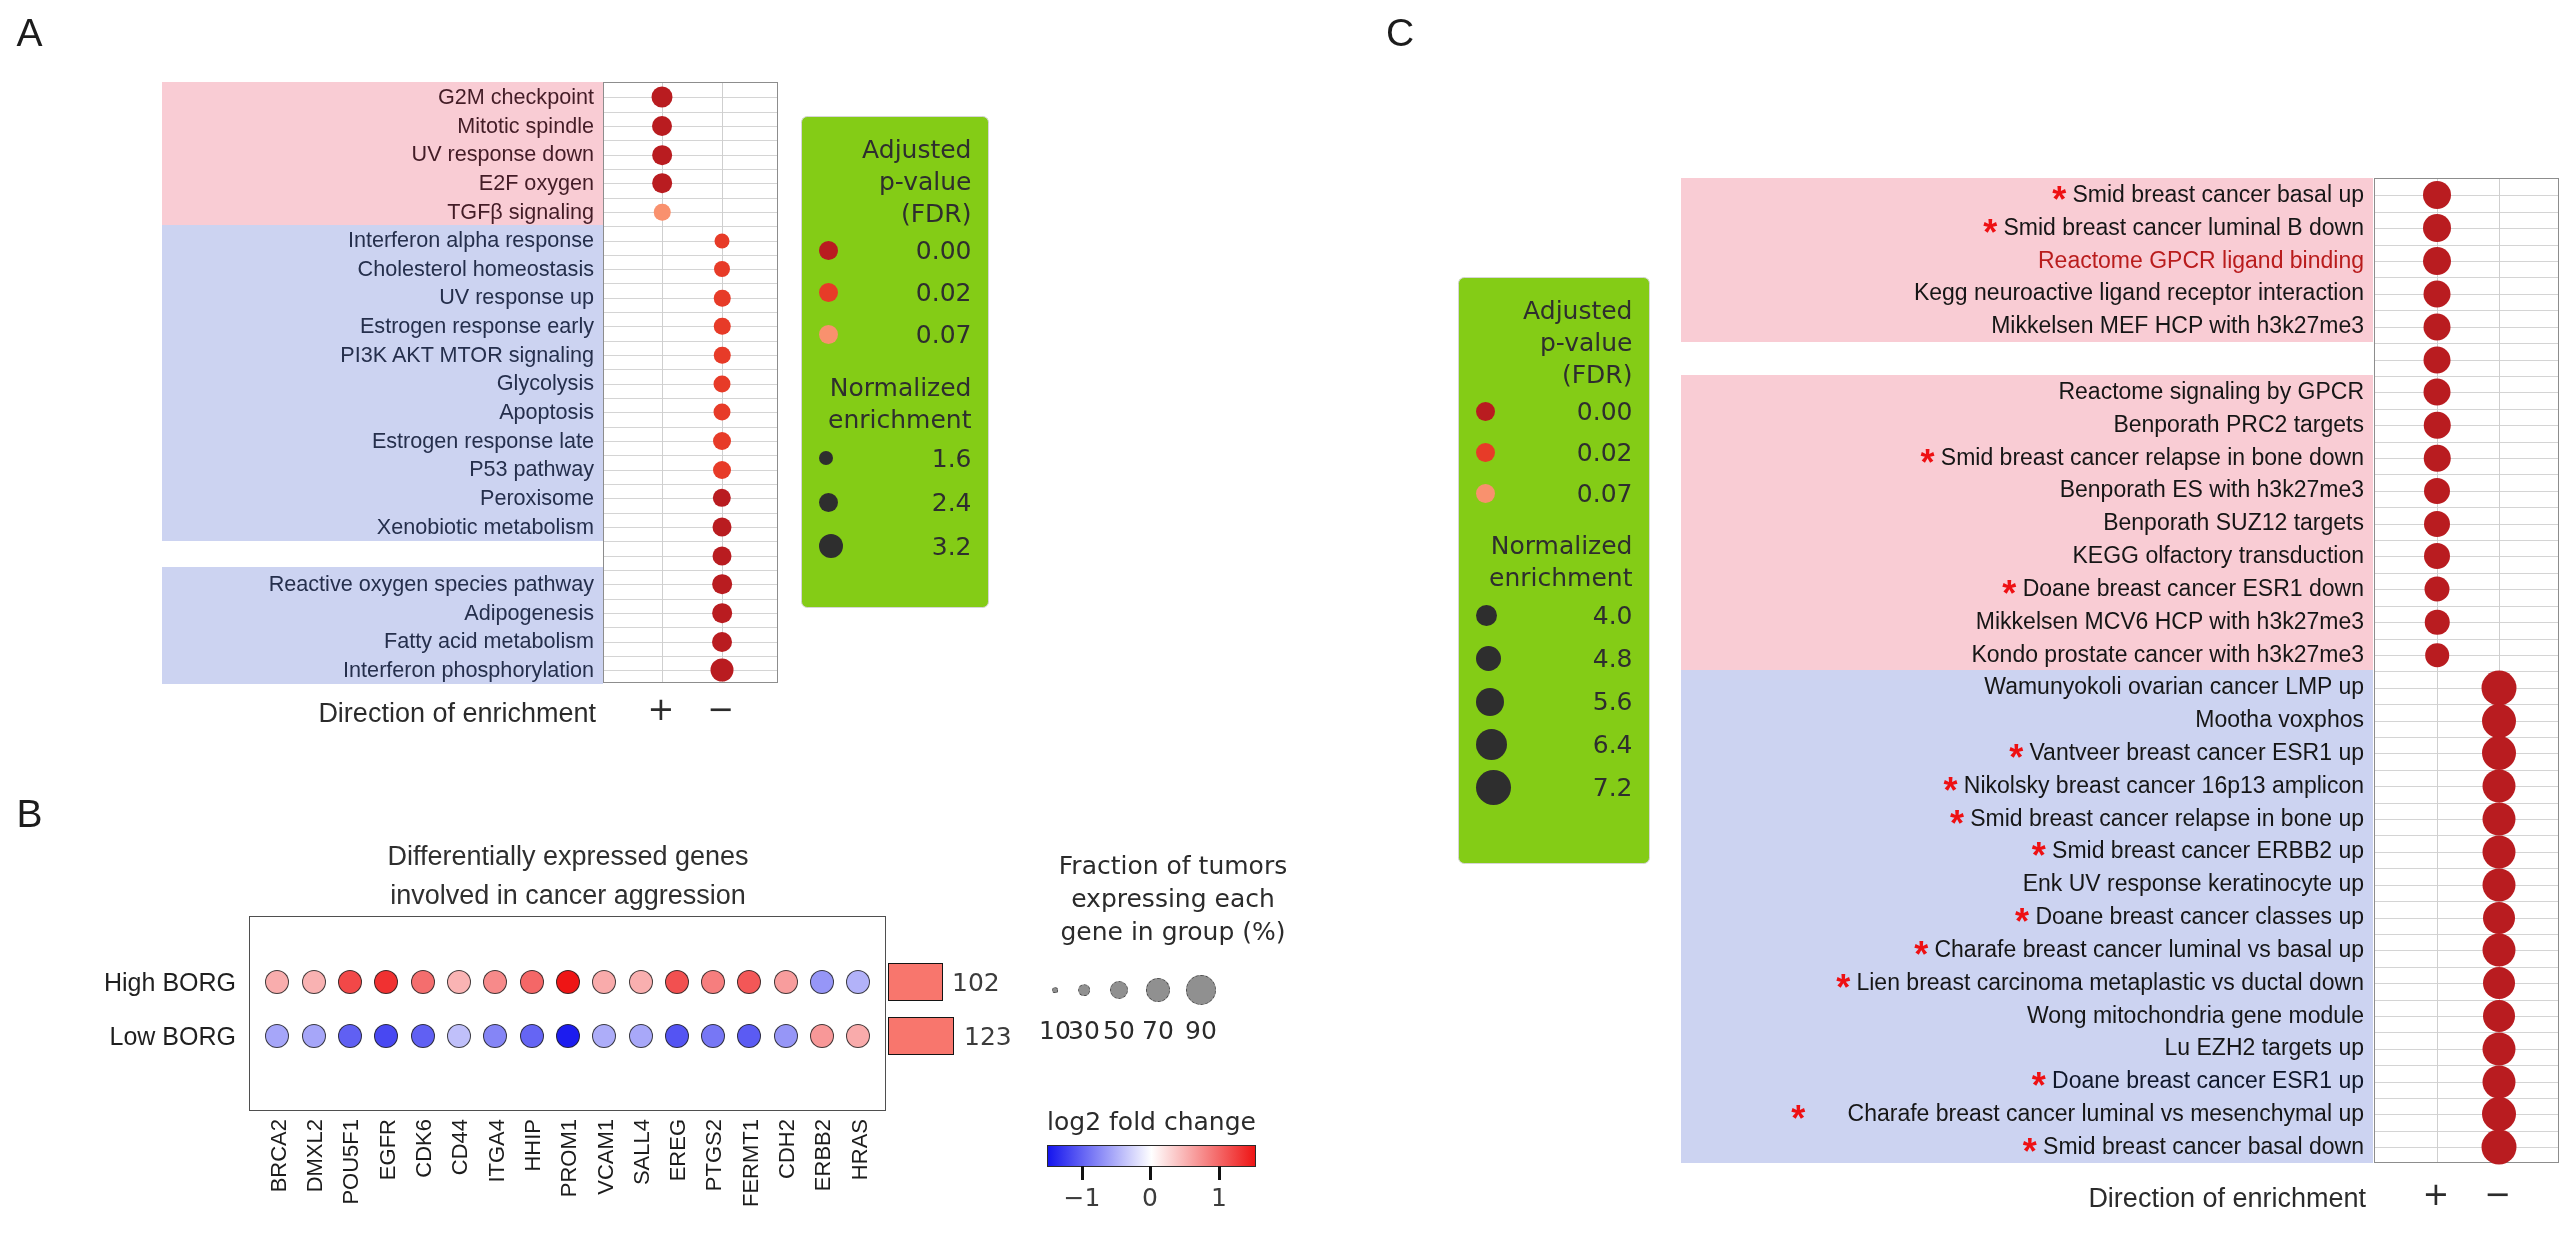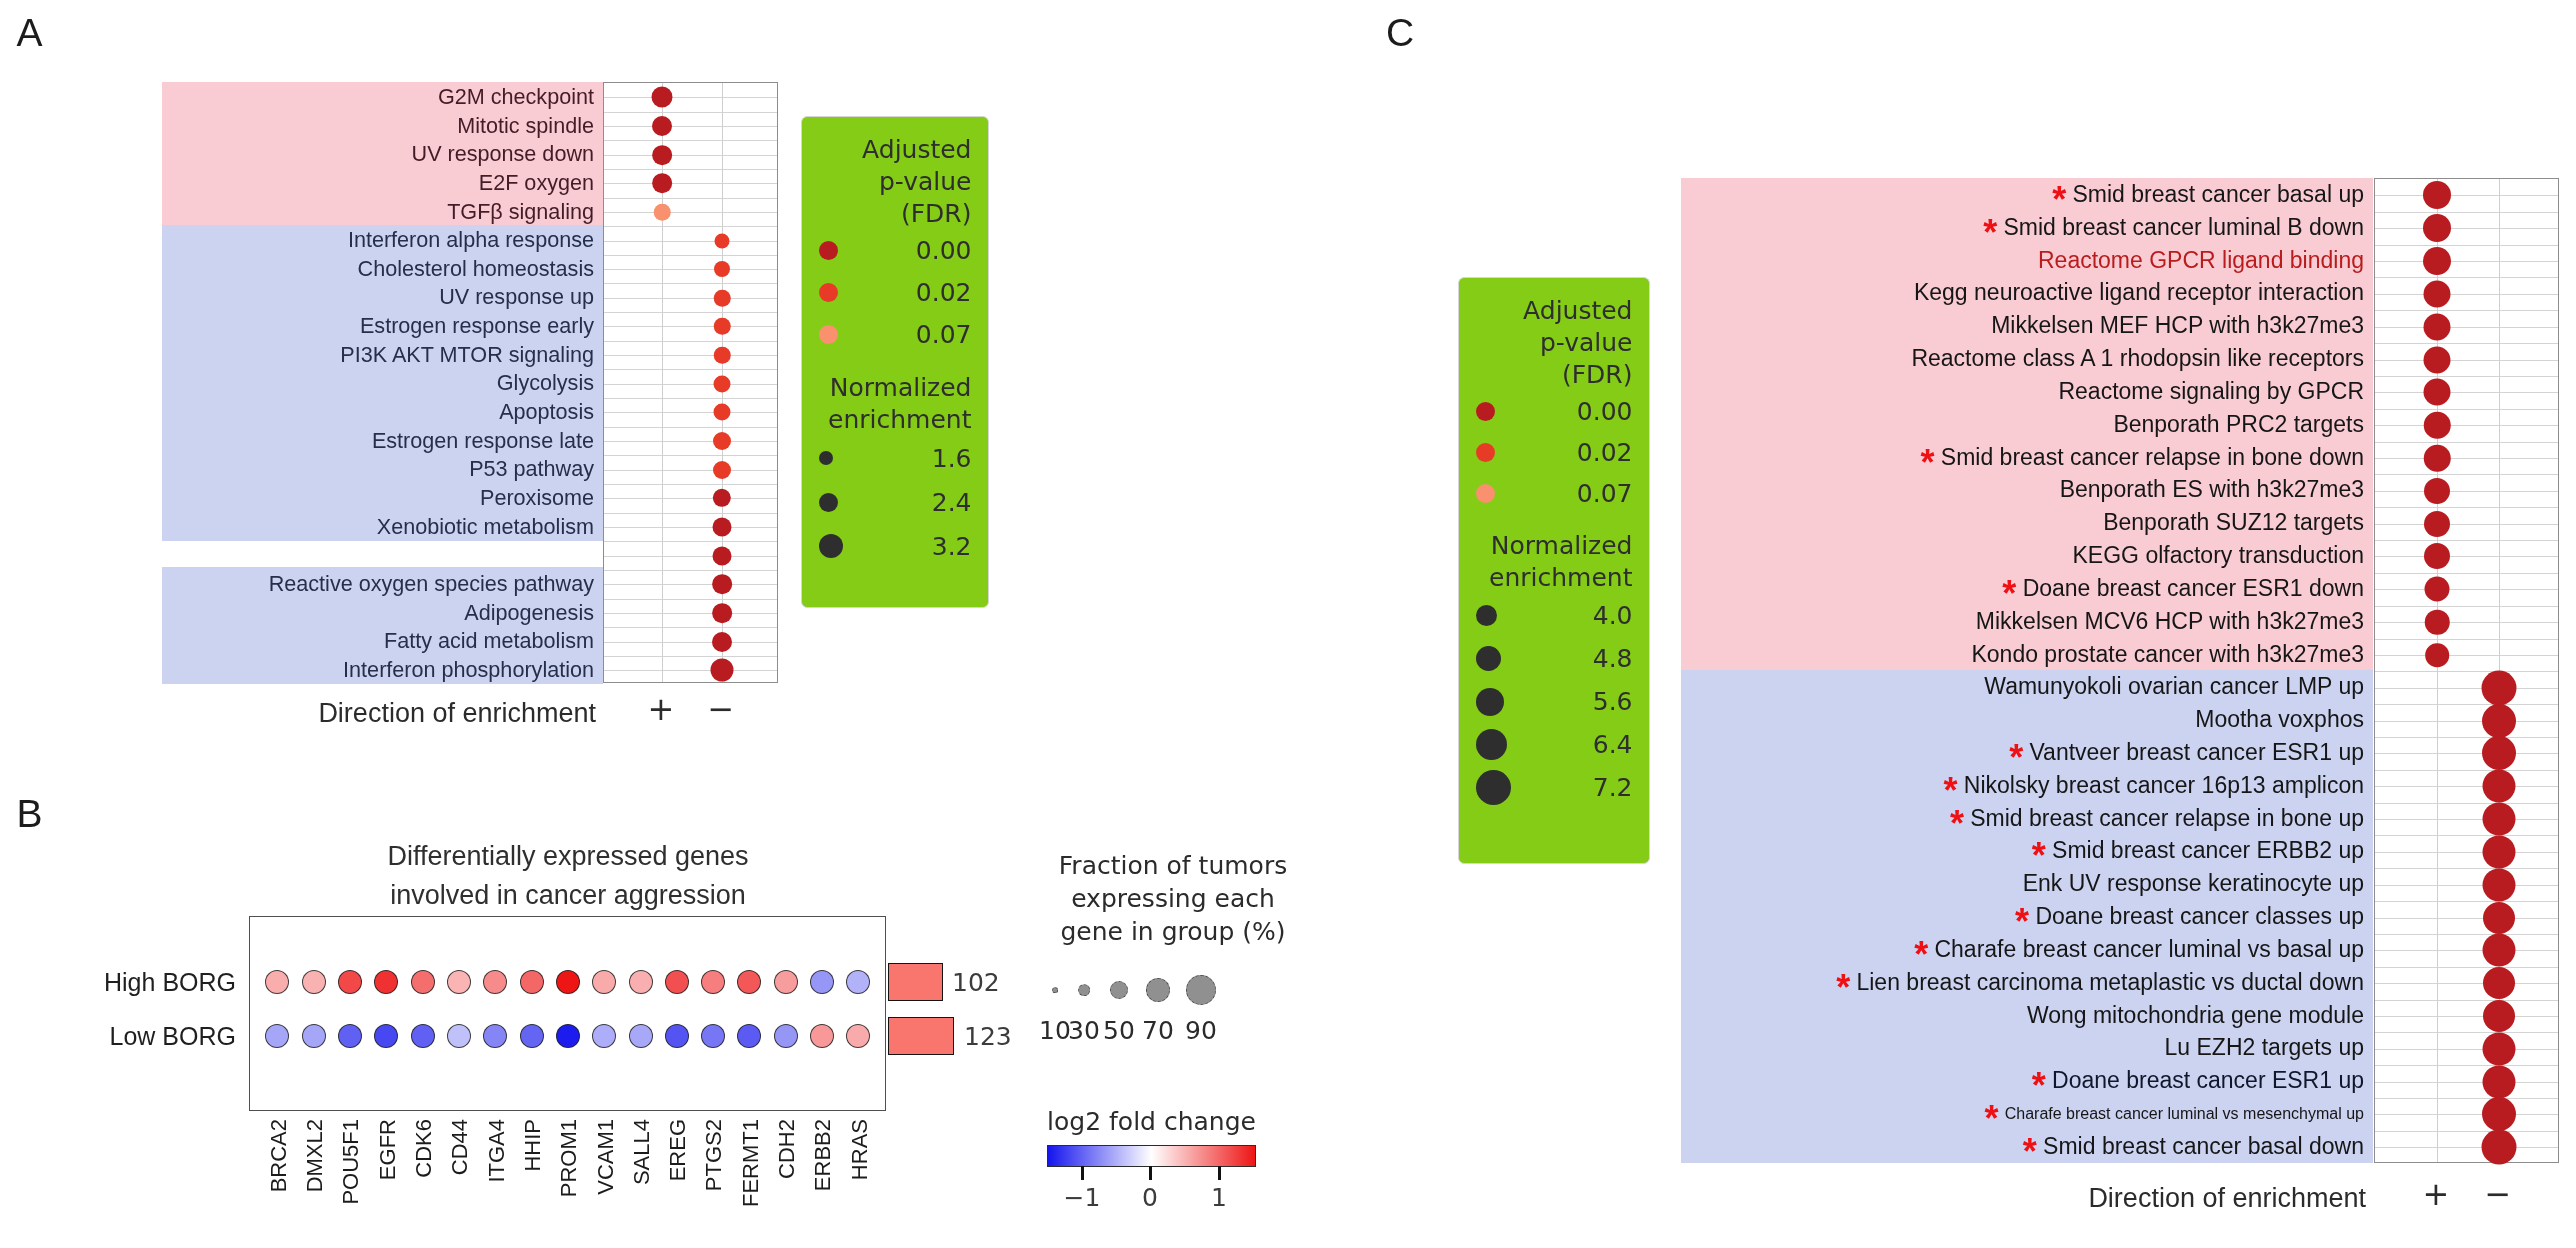--- a/index.html
+++ b/index.html
@@ -332,23 +332,20 @@
       </div>
       <div class="mrow" style="top: 66px; height: 33px; background: rgb(249, 204, 212);">
         <span class="rtext" style="font-size: 23px; color: #b91c1c;">Reactome GPCR ligand binding</span>
       </div>
       <div class="mrow" style="top: 98px; height: 33px; background: rgb(249, 204, 212);">
         <span class="rtext" style="font-size: 23px; color: rgb(22, 22, 22);">Kegg neuroactive ligand receptor interaction</span>
       </div>
       <div class="mrow" style="top: 131px; height: 33px; background: rgb(249, 204, 212);">
         <span class="rtext" style="font-size: 23px; color: rgb(22, 22, 22);">Mikkelsen MEF HCP with h3k27me3</span>
       </div>
-      <div class="mrow" style="top: 164px; height: 33px; background: rgb(249, 204, 212);">
-        <span class="rtext" style="font-size: 23px; color: rgb(22, 22, 22);">Reactome class A 1 rhodopsin like receptors</span>
-      </div>
       <div class="mrow" style="top: 197px; height: 33px; background: rgb(249, 204, 212);">
         <span class="rtext" style="font-size: 23px; color: rgb(22, 22, 22);">Reactome signaling by GPCR</span>
       </div>
       <div class="mrow" style="top: 230px; height: 33px; background: rgb(249, 204, 212);">
         <span class="rtext" style="font-size: 23px; color: rgb(22, 22, 22);">Benporath PRC2 targets</span>
       </div>
       <div class="mrow" style="top: 263px; height: 33px; background: rgb(249, 204, 212);">
         <span class="star" style="color: rgb(238, 16, 19); font-size: 36px;">*</span>
         <span class="rtext" style="font-size: 23px; color: rgb(22, 22, 22);">Smid breast cancer relapse in bone down</span>
       </div>
@@ -413,21 +410,21 @@
       </div>
       <div class="mrow" style="top: 853px; height: 33px; background: rgb(204, 211, 241);">
         <span class="rtext" style="font-size: 23px; color: rgb(22, 22, 22);">Lu EZH2 targets up</span>
       </div>
       <div class="mrow" style="top: 886px; height: 33px; background: rgb(204, 211, 241);">
         <span class="star" style="color: rgb(238, 16, 19); font-size: 36px;">*</span>
         <span class="rtext" style="font-size: 23px; color: #0f172a;">Doane breast cancer ESR1 up</span>
       </div>
       <div class="mrow" style="top: 919px; height: 33px; background: rgb(204, 211, 241);">
         <span class="star" style="color: rgb(238, 16, 19); font-size: 36px;">*</span>
-        <span class="rtext" style="font-size: 16px; color: rgb(22, 22, 22);">Charafe breast cancer luminal vs mesenchymal up</span>
+        <span class="rtext" style="font-size: 23px; color: rgb(22, 22, 22); margin-left: 36px;">Charafe breast cancer luminal vs mesenchymal up</span>
       </div>
       <div class="mrow" style="top: 952px; height: 33px; background: rgb(204, 211, 241);">
         <span class="star" style="color: rgb(238, 16, 19); font-size: 36px;">*</span>
         <span class="rtext" style="font-size: 23px; color: rgb(22, 22, 22);">Smid breast cancer basal down</span>
       </div>
     </div>
   <div id="c-grid" class="grid" style="left:2374px;top:178px;width:185px;height:985px;">
       <div class="hline" style="top: 16.4px;"></div>
       <div class="hline" style="top: 33px;"></div>
       <div class="hline" style="top: 49px;"></div>

